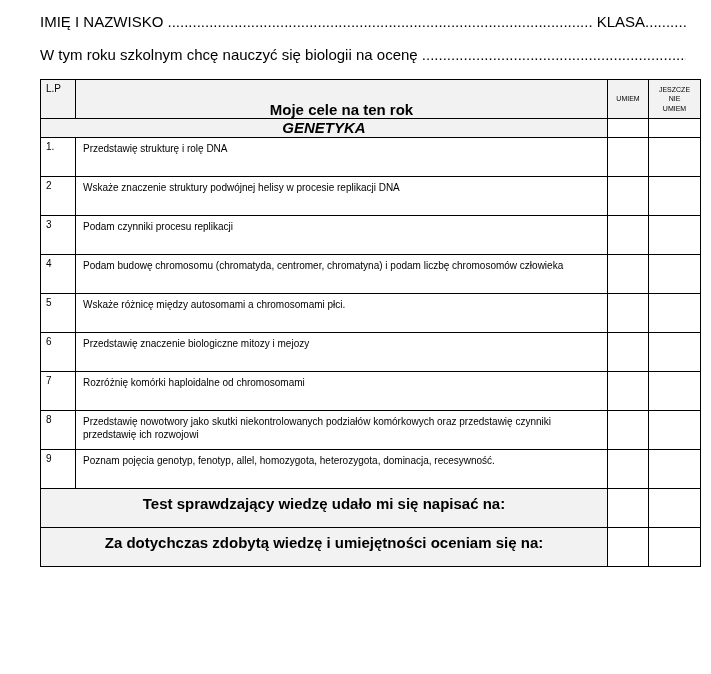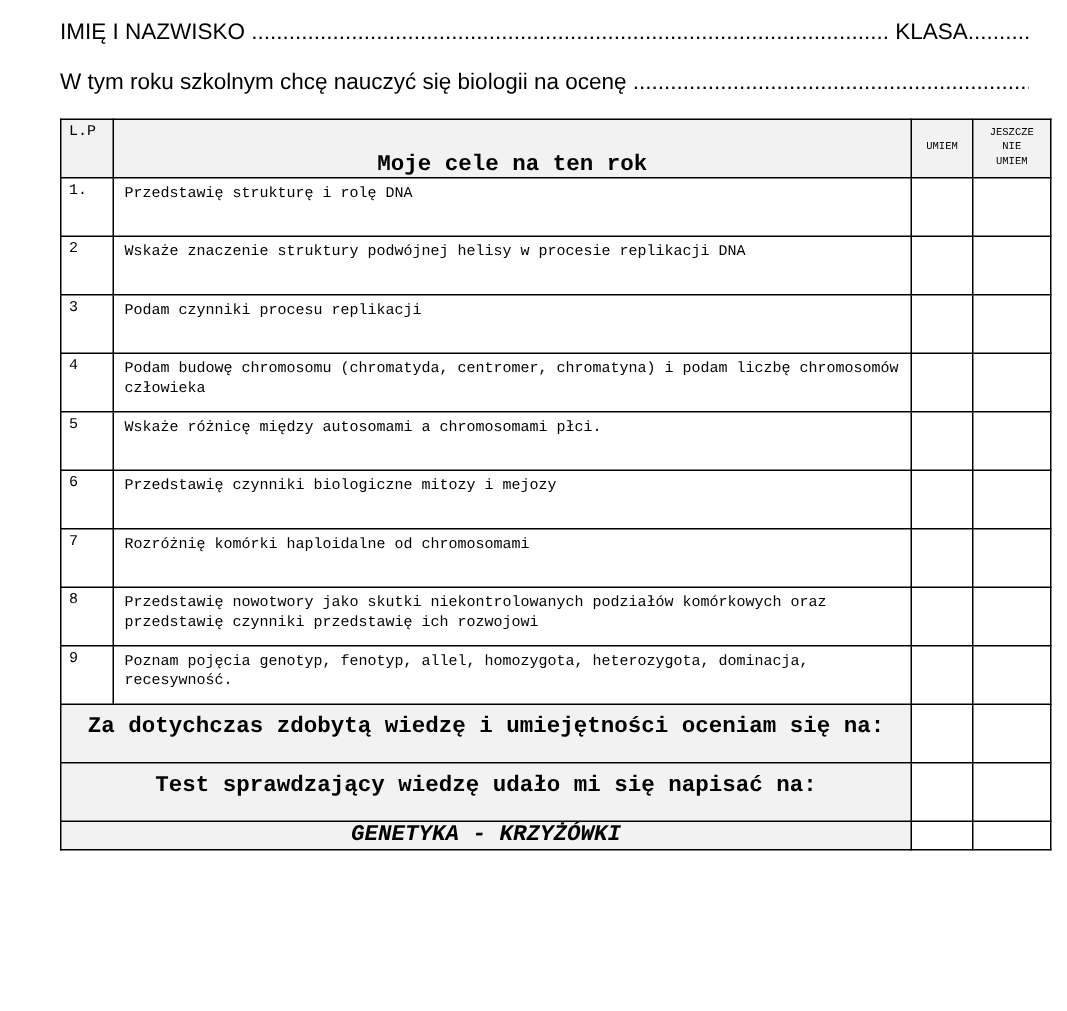--- a/index.html
+++ b/index.html
@@ -14,21 +14,21 @@
     font-size: 15px; line-height: 1.2;
     white-space: nowrap; overflow: hidden;
     margin-bottom: 15px;
   }
   .para {
     font-size: 15px; line-height: 1.45;
     max-width: 652px; margin-bottom: 20px;
   }
   table.goals {
     border-collapse: collapse; table-layout: fixed;
-    width: 660px;  font-family: Liberation Mono, monospace;
+    width: 660px; 
   }
   table.goals th, table.goals td {
     border: 1px solid #000;
     overflow: hidden;
   }
   thead tr { height: 38px; }
   thead th { background: #f2f2f2; }
   .th-lp {
     font-size: 10px; font-weight: normal;
     vertical-align: top; text-align: left;
@@ -88,20 +88,25 @@
       <tr>
         <th class="th-lp">L.P</th>
         <th class="th-main">Moje cele na  ten rok</th>
         <th class="th-small">UMIEM</th>
         <th class="th-small">JESZCZE
 NIE
 UMIEM</th>
       </tr>
     </thead>
     <tbody>
+        <tr class="section-row">
+          <td class="section-cell" colspan="2">GENETYKA</td>
+          <td class="chk"></td>
+          <td class="chk"></td>
+        </tr>
         <tr class="goal-row">
           <td class="lp">1.</td>
           <td class="goal-text">Przedstawię strukturę i rolę DNA</td>
           <td class="chk"></td>
           <td class="chk"></td>
         </tr>
         <tr class="goal-row">
           <td class="lp">2</td>
           <td class="goal-text">Wskaże znaczenie struktury podwójnej helisy w procesie replikacji DNA</td>
           <td class="chk"></td>
@@ -120,21 +125,21 @@
           <td class="chk"></td>
         </tr>
         <tr class="goal-row">
           <td class="lp">5</td>
           <td class="goal-text">Wskaże różnicę między autosomami a chromosomami płci.</td>
           <td class="chk"></td>
           <td class="chk"></td>
         </tr>
         <tr class="goal-row">
           <td class="lp">6</td>
-          <td class="goal-text">Przedstawię czynniki biologiczne mitozy i mejozy</td>
+          <td class="goal-text">Przedstawię znaczenie biologiczne mitozy i mejozy</td>
           <td class="chk"></td>
           <td class="chk"></td>
         </tr>
         <tr class="goal-row">
           <td class="lp">7</td>
           <td class="goal-text">Rozróżnię komórki haploidalne od chromosomami</td>
           <td class="chk"></td>
           <td class="chk"></td>
         </tr>
         <tr class="goal-row">
@@ -143,30 +148,25 @@
           <td class="chk"></td>
           <td class="chk"></td>
         </tr>
         <tr class="goal-row">
           <td class="lp">9</td>
           <td class="goal-text">Poznam pojęcia genotyp, fenotyp, allel, homozygota, heterozygota, dominacja, recesywność.</td>
           <td class="chk"></td>
           <td class="chk"></td>
         </tr>
         <tr class="summary-row">
-          <td class="summary-cell" colspan="2">Za dotychczas zdobytą wiedzę i umiejętności oceniam się na:</td>
+          <td class="summary-cell" colspan="2">Test sprawdzający wiedzę udało mi się napisać na:</td>
           <td class="chk"></td>
           <td class="chk"></td>
         </tr>
         <tr class="summary-row">
-          <td class="summary-cell" colspan="2">Test sprawdzający wiedzę udało mi się napisać na:</td>
-          <td class="chk"></td>
-          <td class="chk"></td>
-        </tr>
-        <tr class="section-row">
-          <td class="section-cell" colspan="2">GENETYKA - KRZYŻÓWKI</td>
+          <td class="summary-cell" colspan="2">Za dotychczas zdobytą wiedzę i umiejętności oceniam się na:</td>
           <td class="chk"></td>
           <td class="chk"></td>
         </tr>
       </tbody>
   </table>
 
 </div>
 
 </body></html>

